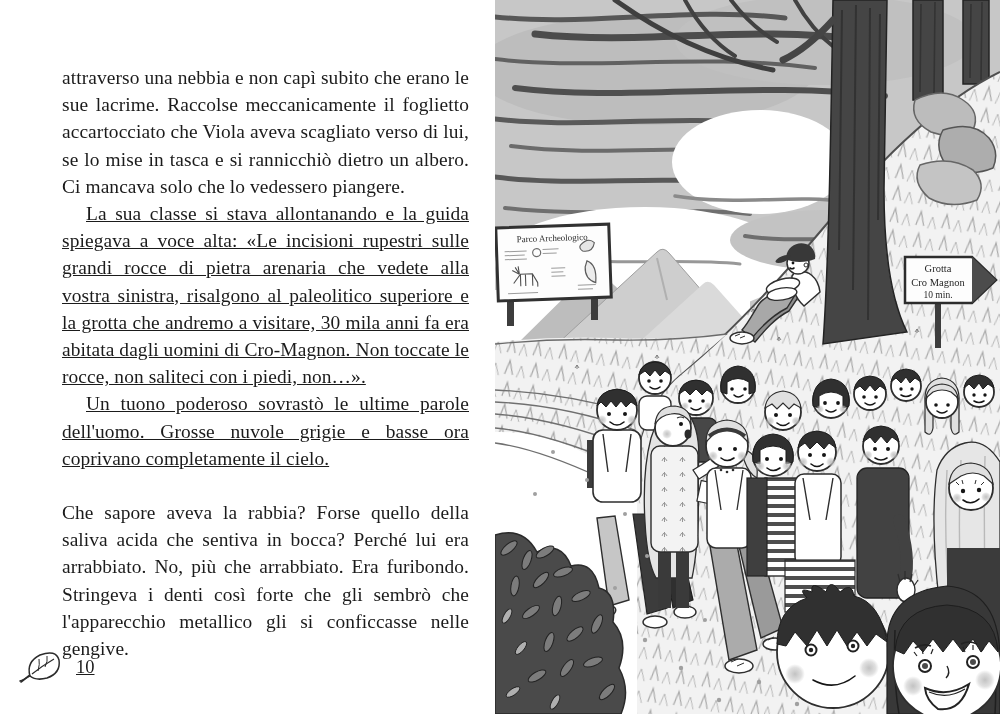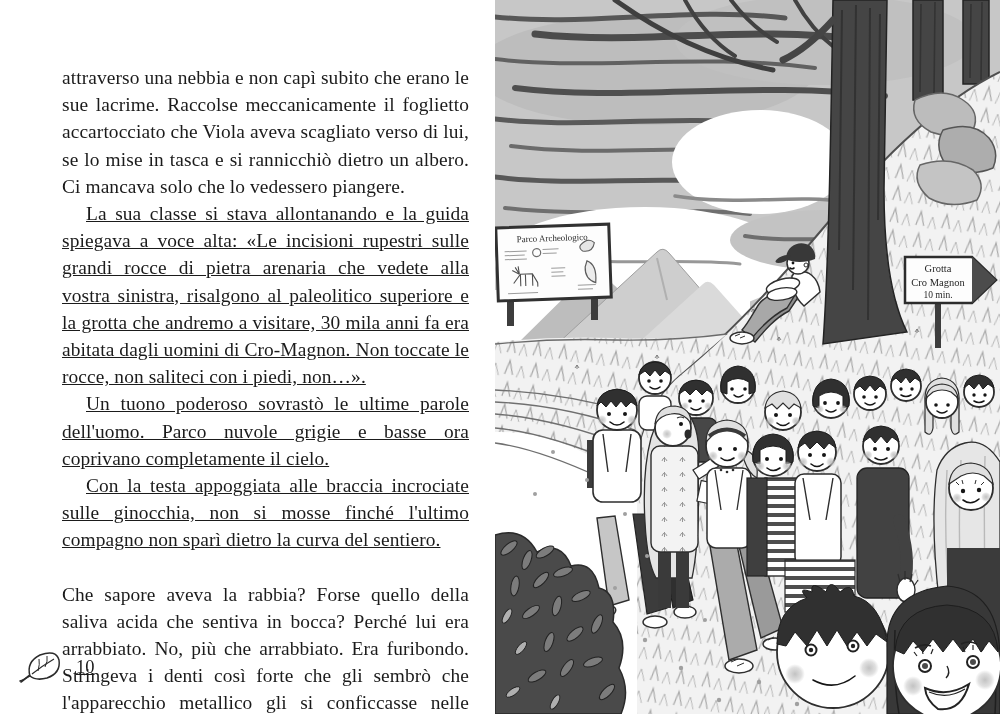--- a/index.html
+++ b/index.html
@@ -23,22 +23,21 @@
   .signtext{font-family:"Liberation Serif",serif;fill:#272727;}
 </style>
 </head>
 <body>
 
 <div class="canvas">
 
   <div class="text-page">
     <p class="para">attraverso una nebbia e non capì subito che erano le sue lacrime. Raccolse meccanicamente il foglietto accartocciato che Viola aveva scagliato verso di lui, se lo mise in tasca e si rannicchiò dietro un albero. Ci mancava solo che lo vedessero piangere.</p>
     <p class="para indent">La sua classe si stava allontanando e la guida spiegava a voce alta: «Le incisioni rupestri sulle grandi rocce di pietra arenaria che vedete alla vostra sinistra, risalgono al paleolitico superiore e la grotta che andremo a visitare, 30 mila anni fa era abitata dagli uomini di Cro-Magnon. Non toccate le rocce, non saliteci con i piedi, non…».</p>
-    <p class="para indent">Un tuono poderoso sovrastò le ultime parole dell'uomo. Parco nuvole grigie e basse ora coprivano completamente il cielo.</p>
-    <p class="para indent">Con la testa appoggiata alle braccia incrociate sulle ginocchia, non si mosse finché l'ultimo compagno non sparì dietro la curva del sentiero.</p>
+    <p class="para indent">Un tuono poderoso sovrastò le ultime parole dell'uomo. Grosse nuvole grigie e basse ora coprivano completamente il cielo.</p>
     <p class="para gap">Che sapore aveva la rabbia? Forse quello della saliva acida che sentiva in bocca? Perché lui era arrabbiato. No, più che arrabbiato. Era furibondo. Stringeva i denti così forte che gli sembrò che l'apparecchio metallico gli si conficcasse nelle gengive.</p>
   </div>
 
   <div class="footer">
     <svg width="46" height="38" viewBox="0 0 46 38">
       <path d="M3,34 L26,16" stroke="#2c2c2c" stroke-width="1.6" fill="none" stroke-linecap="round"></path>
       <path d="M12,28 Q8,14 22,7 Q38,1 41,12 Q43,25 29,30 Q18,33 12,28 Z" fill="#ffffff" stroke="#2c2c2c" stroke-width="1.5"></path>
       <path d="M14,26 Q24,18 36,11" stroke="#2c2c2c" stroke-width="1.2" fill="none"></path>
       <path d="M20,23 Q22,16 21,11 M27,19 Q30,13 29,8" stroke="#2c2c2c" stroke-width="1" fill="none"></path>
       <path d="M12,28 q-7,4 -10,5" stroke="#2c2c2c" stroke-width="1.4" fill="none" stroke-linecap="round"></path>

